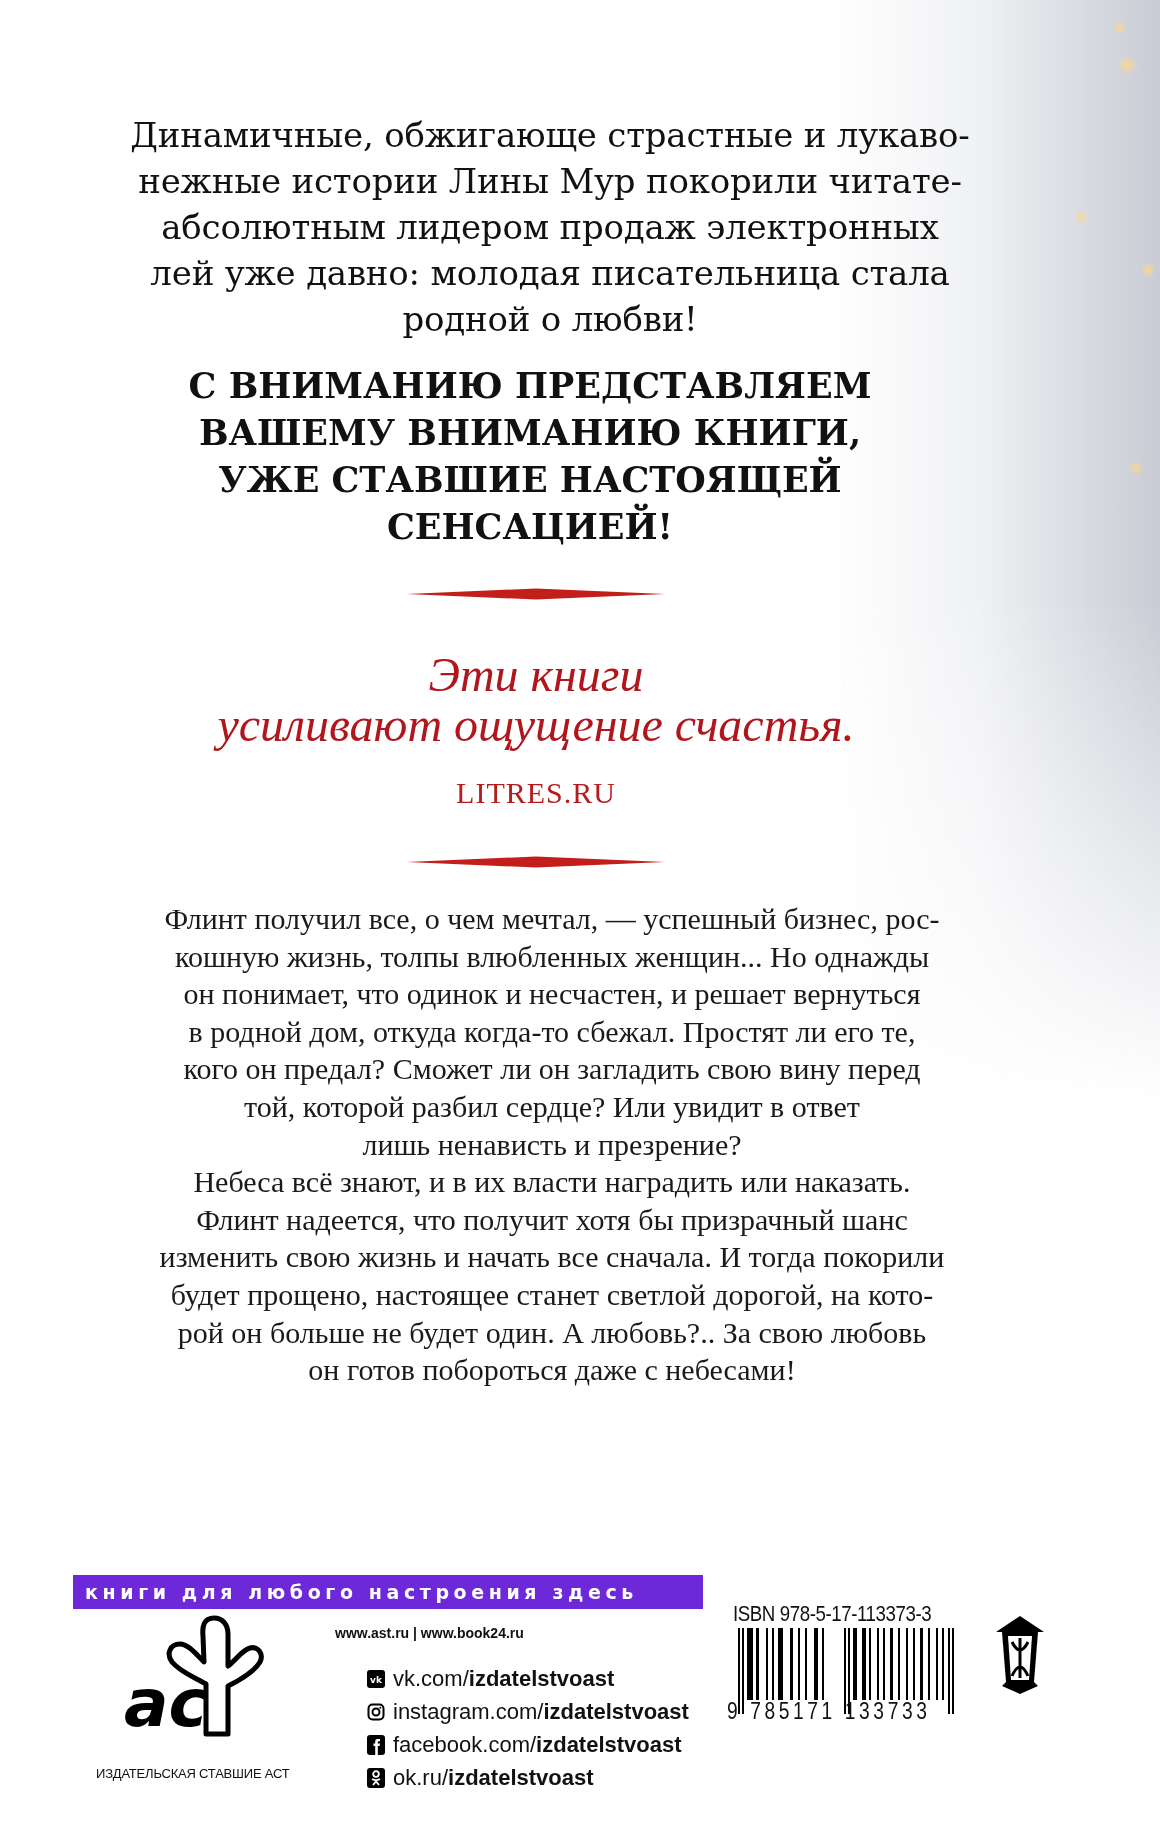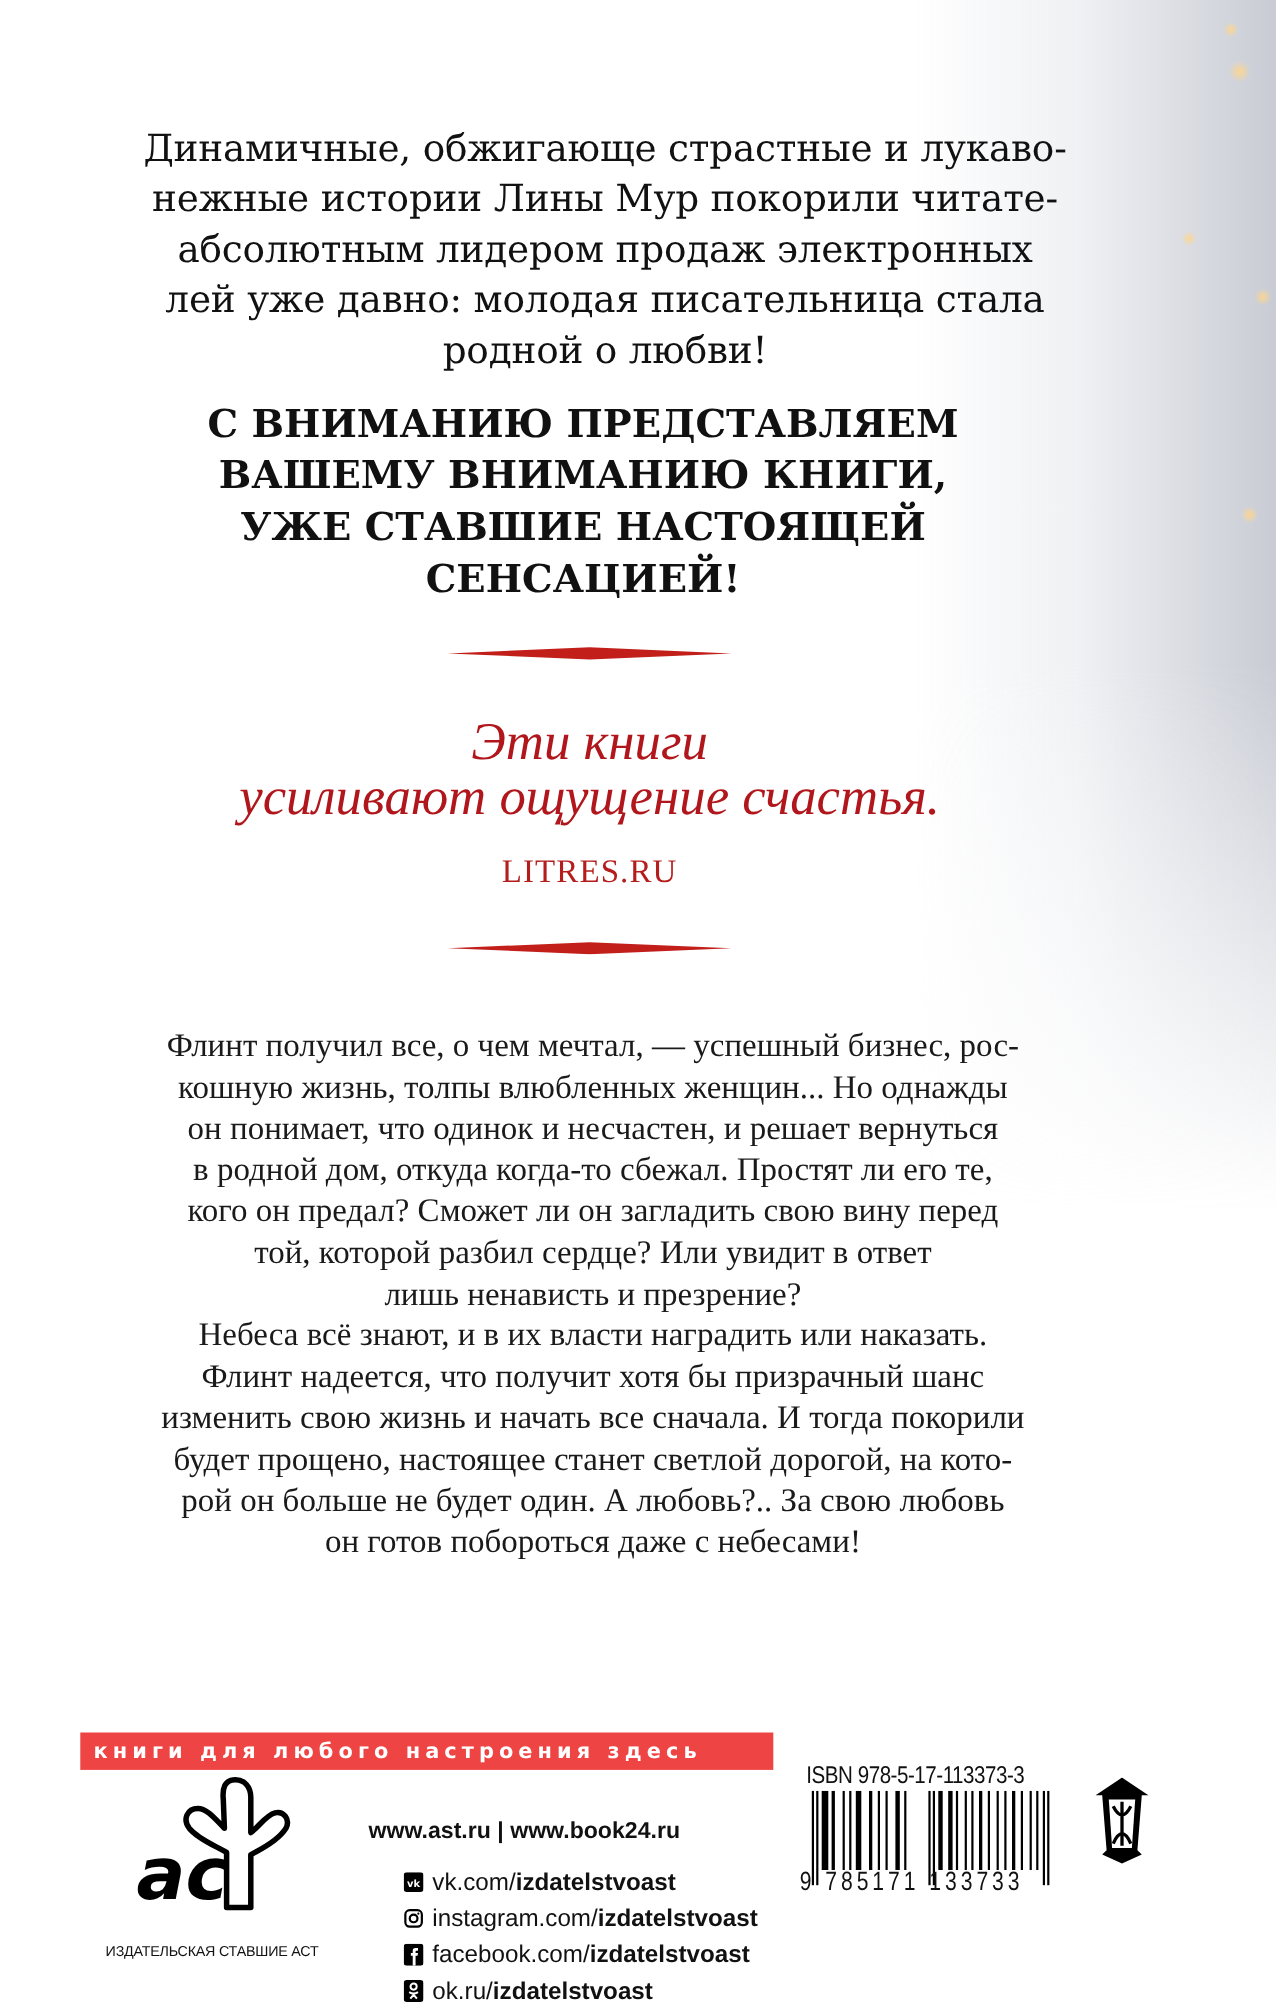--- a/index.html
+++ b/index.html
@@ -39,43 +39,43 @@
       font-family: "Liberation Serif", "DejaVu Serif", serif;
     }
     .tagline .ln { display: block; white-space: nowrap; }
     .litres {
       position: absolute; left: 300px; top: 776px; width: 472px; text-align: center;
       font-size: 30px; color: #b51c1c; letter-spacing: 1px;
       font-family: "Liberation Serif", serif;
     }
 
     .blurb {
-      position: absolute; left: 79px; top: 900px; width: 920px;
+      position: absolute; left: 92px; top: 900px; width: 920px;
       text-align: center; font-size: 30px; line-height: 37.6px;
-      font-family: "Liberation Serif", serif; color: #1a1a1a; margin-top: 32px;
+      font-family: "Liberation Serif", serif; color: #1a1a1a;
     }
     .blurb .ln { display: block; white-space: nowrap; }
 
     .slogan-bar {
       position: absolute; left: 73px; top: 1575px; width: 630px; height: 34px;
-      background: #ef4444; color: #fff; box-sizing: border-box;
+      background: #6d28d9; color: #fff; box-sizing: border-box;
       font-family: "DejaVu Sans", sans-serif; font-weight: bold;
       font-size: 19px; letter-spacing: 4.6px; line-height: 34px; padding-left: 12px;
       white-space: nowrap;
     }
 
     .logo { position: absolute; left: 118px; top: 1614px; width: 160px; height: 134px; }
     .logo-caption {
       position: absolute; left: 96px; top: 1766px; width: 200px;
       font-family: "Liberation Sans", sans-serif; font-size: 13px; letter-spacing: -0.2px;
       white-space: nowrap;
     }
 
     .links { position: absolute; left: 335px; top: 1616px; font-family: "Liberation Sans", sans-serif; }
-    .links .sites { font-size: 21px; font-weight: bold; white-space: nowrap; height: 34px; line-height: 34px; margin-top: 32px; }
+    .links .sites { font-size: 14px; font-weight: bold; white-space: nowrap; height: 34px; line-height: 34px; }
     .links .social { margin-top: 12px; }
     .links .row { display: flex; align-items: center; height: 33px; font-size: 22px; white-space: nowrap; margin-left: 32px; }
     .links .row .ico { width: 18px; height: 20px; margin-right: 8px; display: inline-flex; align-items: center; justify-content: center; }
     .links .row b { font-weight: bold; }
 
     .isbn { position: absolute; left: 733px; top: 1601px; font-family: "Liberation Sans", sans-serif;
       font-size: 22px; letter-spacing: -0.5px; white-space: nowrap; transform: scaleX(0.85); transform-origin: left; }
     .barcode { position: absolute; left: 736px; top: 1628px; width: 232px; height: 86px; }
     .barcode-digits { position: absolute; left: 727px; top: 1697px; font-family: "Liberation Sans", sans-serif;
       font-size: 24px; white-space: nowrap; letter-spacing: 4.5px; transform: scaleX(0.8); transform-origin: left; }

